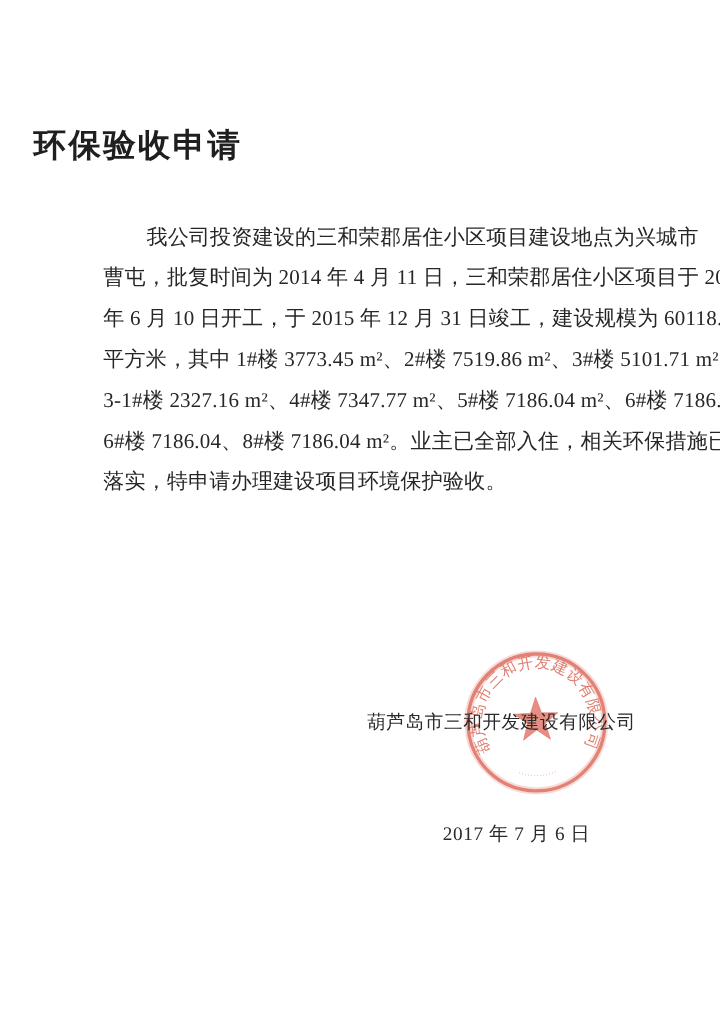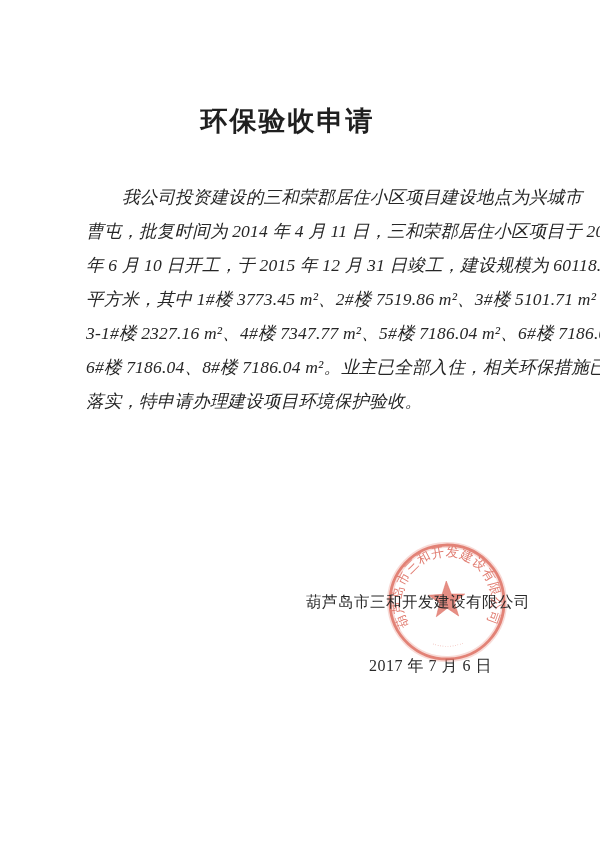--- a/index.html
+++ b/index.html
@@ -15,36 +15,34 @@
     overflow: hidden;
     font-family: "Liberation Serif", "DejaVu Serif", serif;
     color: #2e2e2e;
   }
   .doc-title {
     position: absolute;
     top: 103px;
     left: 0;
     width: 547px;
     margin: 0;
-    text-align: center;
     padding-left: 28px; 
     box-sizing: border-box;
     font-size: 27px;
     font-weight: 600;
     letter-spacing: 2px;
     color: #1f1f1f;
   }
   .body-block {
     position: absolute;
     top: 180px;
     left: 86px;
     width: 450px;
     font-size: 17.5px;
     color: #262626;
-    font-style: italic;
   }
   .body-line {
     height: 34px;
     line-height: 34px;
     text-align: justify;
     text-align-last: justify;
     white-space: nowrap;
     letter-spacing: 0.2px;
   }
   .body-line.first {
@@ -59,21 +57,21 @@
     top: 592px;
     left: 306px;
     font-size: 15.5px;
     letter-spacing: 0.5px;
     color: #2a2a2a;
     z-index: 3;
     white-space: nowrap;
   }
   .date-line {
     position: absolute;
-    top: 656px;
+    top: 685px;
     left: 369px;
     font-size: 16px;
     letter-spacing: 0.5px;
     color: #2a2a2a;
     white-space: nowrap;
   }
   .stamp {
     position: absolute;
     top: 541px;
     left: 386px;

